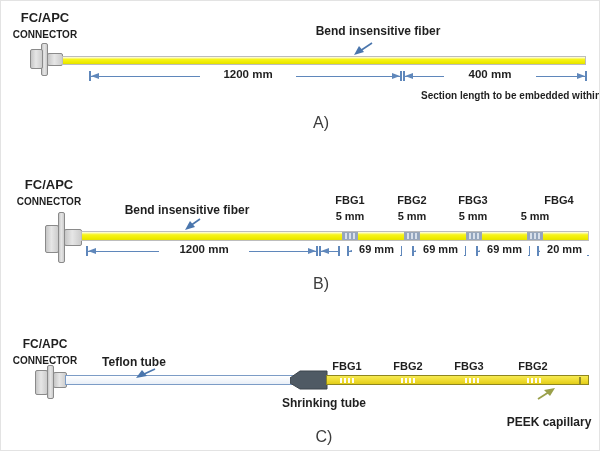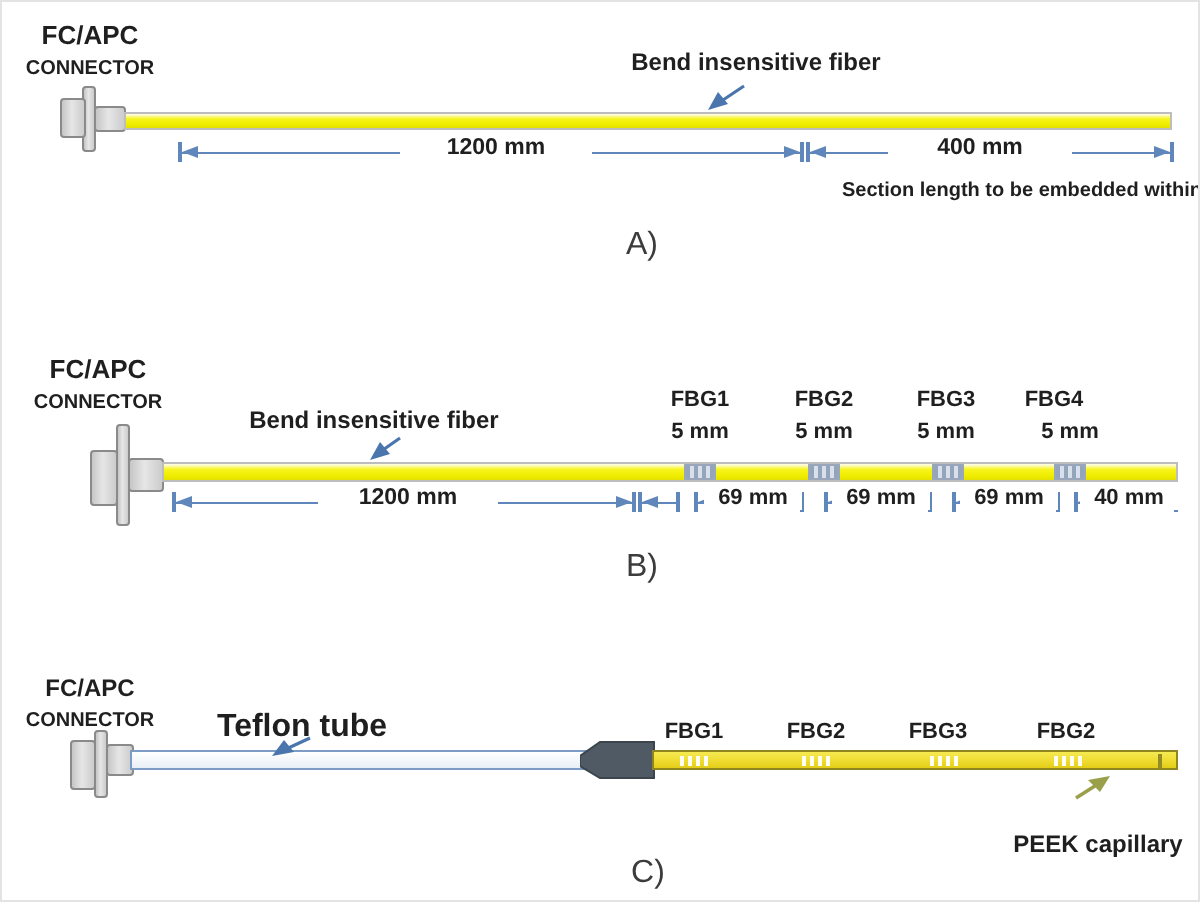--- a/index.html
+++ b/index.html
@@ -88,21 +88,21 @@
 
   <div class="lbl" style="left:116px;top:202px;width:140px;font-size:12px">Bend insensitive fiber</div>
   <svg class="svgarrow" style="left:180px;top:216px" width="22" height="15">
     <line x1="19" y1="2" x2="9" y2="9" stroke="#4a76ad" stroke-width="1.6"></line>
     <polygon points="4,13 14,10 9,4" fill="#4a76ad"></polygon>
   </svg>
 
   <div class="lbl" style="left:327px;top:193px;width:44px;font-size:11px">FBG1</div>
   <div class="lbl" style="left:389px;top:193px;width:44px;font-size:11px">FBG2</div>
   <div class="lbl" style="left:450px;top:193px;width:44px;font-size:11px">FBG3</div>
-  <div class="lbl" style="left:504px;top:193px;width:44px;font-size:11px">FBG4</div>
+  <div class="lbl" style="left:536px;top:193px;width:44px;font-size:11px">FBG4</div>
   <div class="lbl" style="left:327px;top:209px;width:44px;font-size:11px">5 mm</div>
   <div class="lbl" style="left:389px;top:209px;width:44px;font-size:11px">5 mm</div>
   <div class="lbl" style="left:450px;top:209px;width:44px;font-size:11px">5 mm</div>
   <div class="lbl" style="left:512px;top:209px;width:44px;font-size:11px">5 mm</div>
 
   <div class="fbgm" style="left:341px;top:231px;width:16px;height:8px"></div>
   <div class="fbgm" style="left:403px;top:231px;width:16px;height:8px"></div>
   <div class="fbgm" style="left:465px;top:231px;width:16px;height:8px"></div>
   <div class="fbgm" style="left:526px;top:231px;width:16px;height:8px"></div>
 
@@ -145,37 +145,37 @@
     <div class="ar" style="left:519px;top:246.5px"></div>
     <div class="dt" style="left:527px;top:245px"></div>
     <div class="dlab" style="left:479px;top:242px;width:45px;font-size:11px">69 mm</div>
   </div>
   <div>
     <div class="dt" style="left:536px;top:245px"></div>
     <div class="al" style="left:538px;top:246.5px"></div>
     <div class="dl" style="left:537px;top:249.5px;width:50px"></div>
     <div class="ar" style="left:578px;top:246.5px"></div>
     <div class="dt" style="left:586px;top:245px"></div>
-    <div class="dlab" style="left:539px;top:242px;width:45px;font-size:11px">40 mm</div>
+    <div class="dlab" style="left:539px;top:242px;width:45px;font-size:11px">20 mm</div>
   </div>
 
   <div class="cap" style="left:290px;top:274px;width:60px">B)</div>
 
   <div class="lbl" style="left:8px;top:336px;width:72px;font-size:12px">FC/APC</div>
   <div class="lbl" style="left:2px;top:354px;width:84px;font-size:10px">CONNECTOR</div>
 
   <div>
     <div class="con" style="left:46px;top:364px;width:7px;height:34px"></div>
     <div class="con" style="left:34px;top:369px;width:13px;height:25px"></div>
     <div class="con" style="left:52px;top:371px;width:14px;height:16px"></div>
   </div>
 
   <div class="teflon" style="left:64px;top:374px;width:231px;height:10px"></div>
 
-  <div class="lbl" style="left:103px;top:354px;width:94px;font-size:16px">Teflon tube</div>
+  <div class="lbl" style="left:86px;top:354px;width:94px;font-size:12px">Teflon tube</div>
   <svg class="svgarrow" style="left:131px;top:366px" width="26" height="14">
     <line x1="23" y1="2" x2="10" y2="8" stroke="#4a76ad" stroke-width="1.6"></line>
     <polygon points="4,11 15,9 10,3" fill="#4a76ad"></polygon>
   </svg>
 
   <svg class="svgarrow" style="left:289px;top:369px" width="38" height="21">
     <polygon points="0,8 10,1 37,1 37,19 10,19 0,13" fill="#4f5a64" stroke="#3c454d" stroke-width="1"></polygon>
   </svg>
 
   <div class="peek" style="left:325px;top:374px;width:263px;height:10px"></div>
@@ -184,20 +184,21 @@
   <div class="lbl" style="left:324px;top:359px;width:44px;font-size:11px">FBG1</div>
   <div class="lbl" style="left:385px;top:359px;width:44px;font-size:11px">FBG2</div>
   <div class="lbl" style="left:446px;top:359px;width:44px;font-size:11px">FBG3</div>
   <div class="lbl" style="left:510px;top:359px;width:44px;font-size:11px">FBG2</div>
 
   <div class="fbgmc" style="left:339px;top:377px;width:14px;height:5px"></div>
   <div class="fbgmc" style="left:400px;top:377px;width:14px;height:5px"></div>
   <div class="fbgmc" style="left:464px;top:377px;width:14px;height:5px"></div>
   <div class="fbgmc" style="left:526px;top:377px;width:14px;height:5px"></div>
 
+  <div class="lbl" style="left:275px;top:395px;width:96px;font-size:12px">Shrinking tube</div>
 
   <div class="lbl" style="left:498px;top:414px;width:100px;font-size:12px">PEEK capillary</div>
   <svg class="svgarrow" style="left:534px;top:384px" width="24" height="16">
     <line x1="3" y1="14" x2="14" y2="7" stroke="#9aa04a" stroke-width="1.8"></line>
     <polygon points="20,3 9,5 15,11" fill="#9aa04a"></polygon>
   </svg>
 
   <div class="cap" style="left:293px;top:427px;width:60px">C)</div>
 
 </div>

